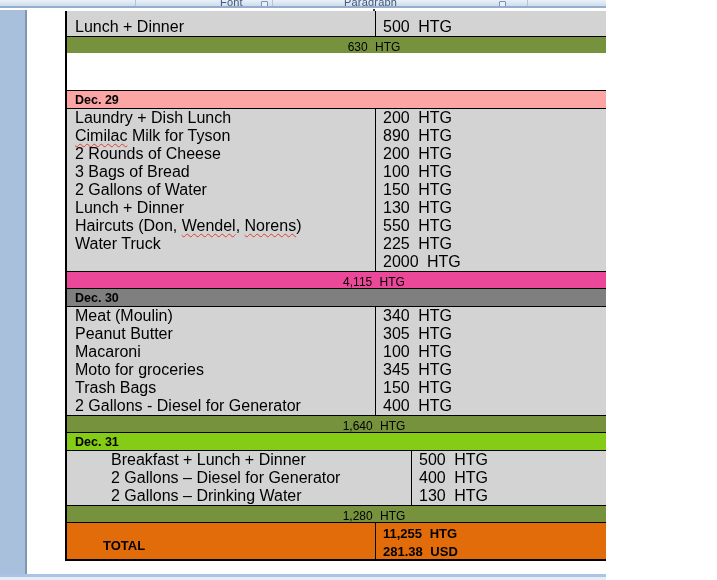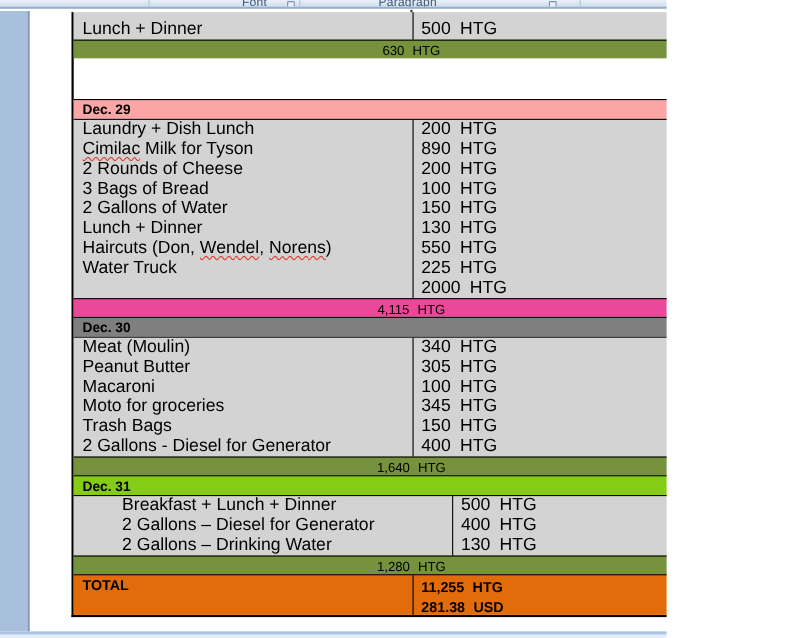--- a/index.html
+++ b/index.html
@@ -52,21 +52,21 @@
   .tline { height: 18px; line-height: 18px; font-size: 16px; padding-left: 8px; white-space: pre; }
   .amount { padding-left: 7px; word-spacing: 4px; }
   .partial-row { height: 25px; }
   .partial-row .cell-left, .partial-row .cell-right { display: flex; align-items: flex-end; }
   .date-row { height: 18px; }
   .date-text { font-weight: 700; font-size: 12.5px; line-height: 18px; padding-left: 8px; }
   .green-row { height: 17px; display: block; text-align: center; }
   .green-text { font-size: 12px; line-height: 17px; word-spacing: 4px; display: inline-block; }
   .total-row { height: 37px; }
   .total-row .tline { font-weight: 700; font-size: 13px; }
-  .total-row .cell-left .tline { padding-top: 0; height: 20px; }
+  .total-row .cell-left .tline { padding-top: 14px; height: 20px; margin-left: 28px; }
   .total-row .cell-right { padding-top: 2px; }
   .wavy {
     text-decoration-line: underline; text-decoration-style: wavy;
     text-decoration-color: #e03c31; text-decoration-thickness: 1px;
     text-underline-offset: 2px; text-decoration-skip-ink: none; margin-top: 48px;
   }
 
   
   .status-line { position: absolute; top: 574px; left: 0; width: 717px; height: 3px; background: #a9c4e5; }
   .status-below { position: absolute; top: 577px; left: 0; width: 717px; height: 3px; background: #e6edf6; }

